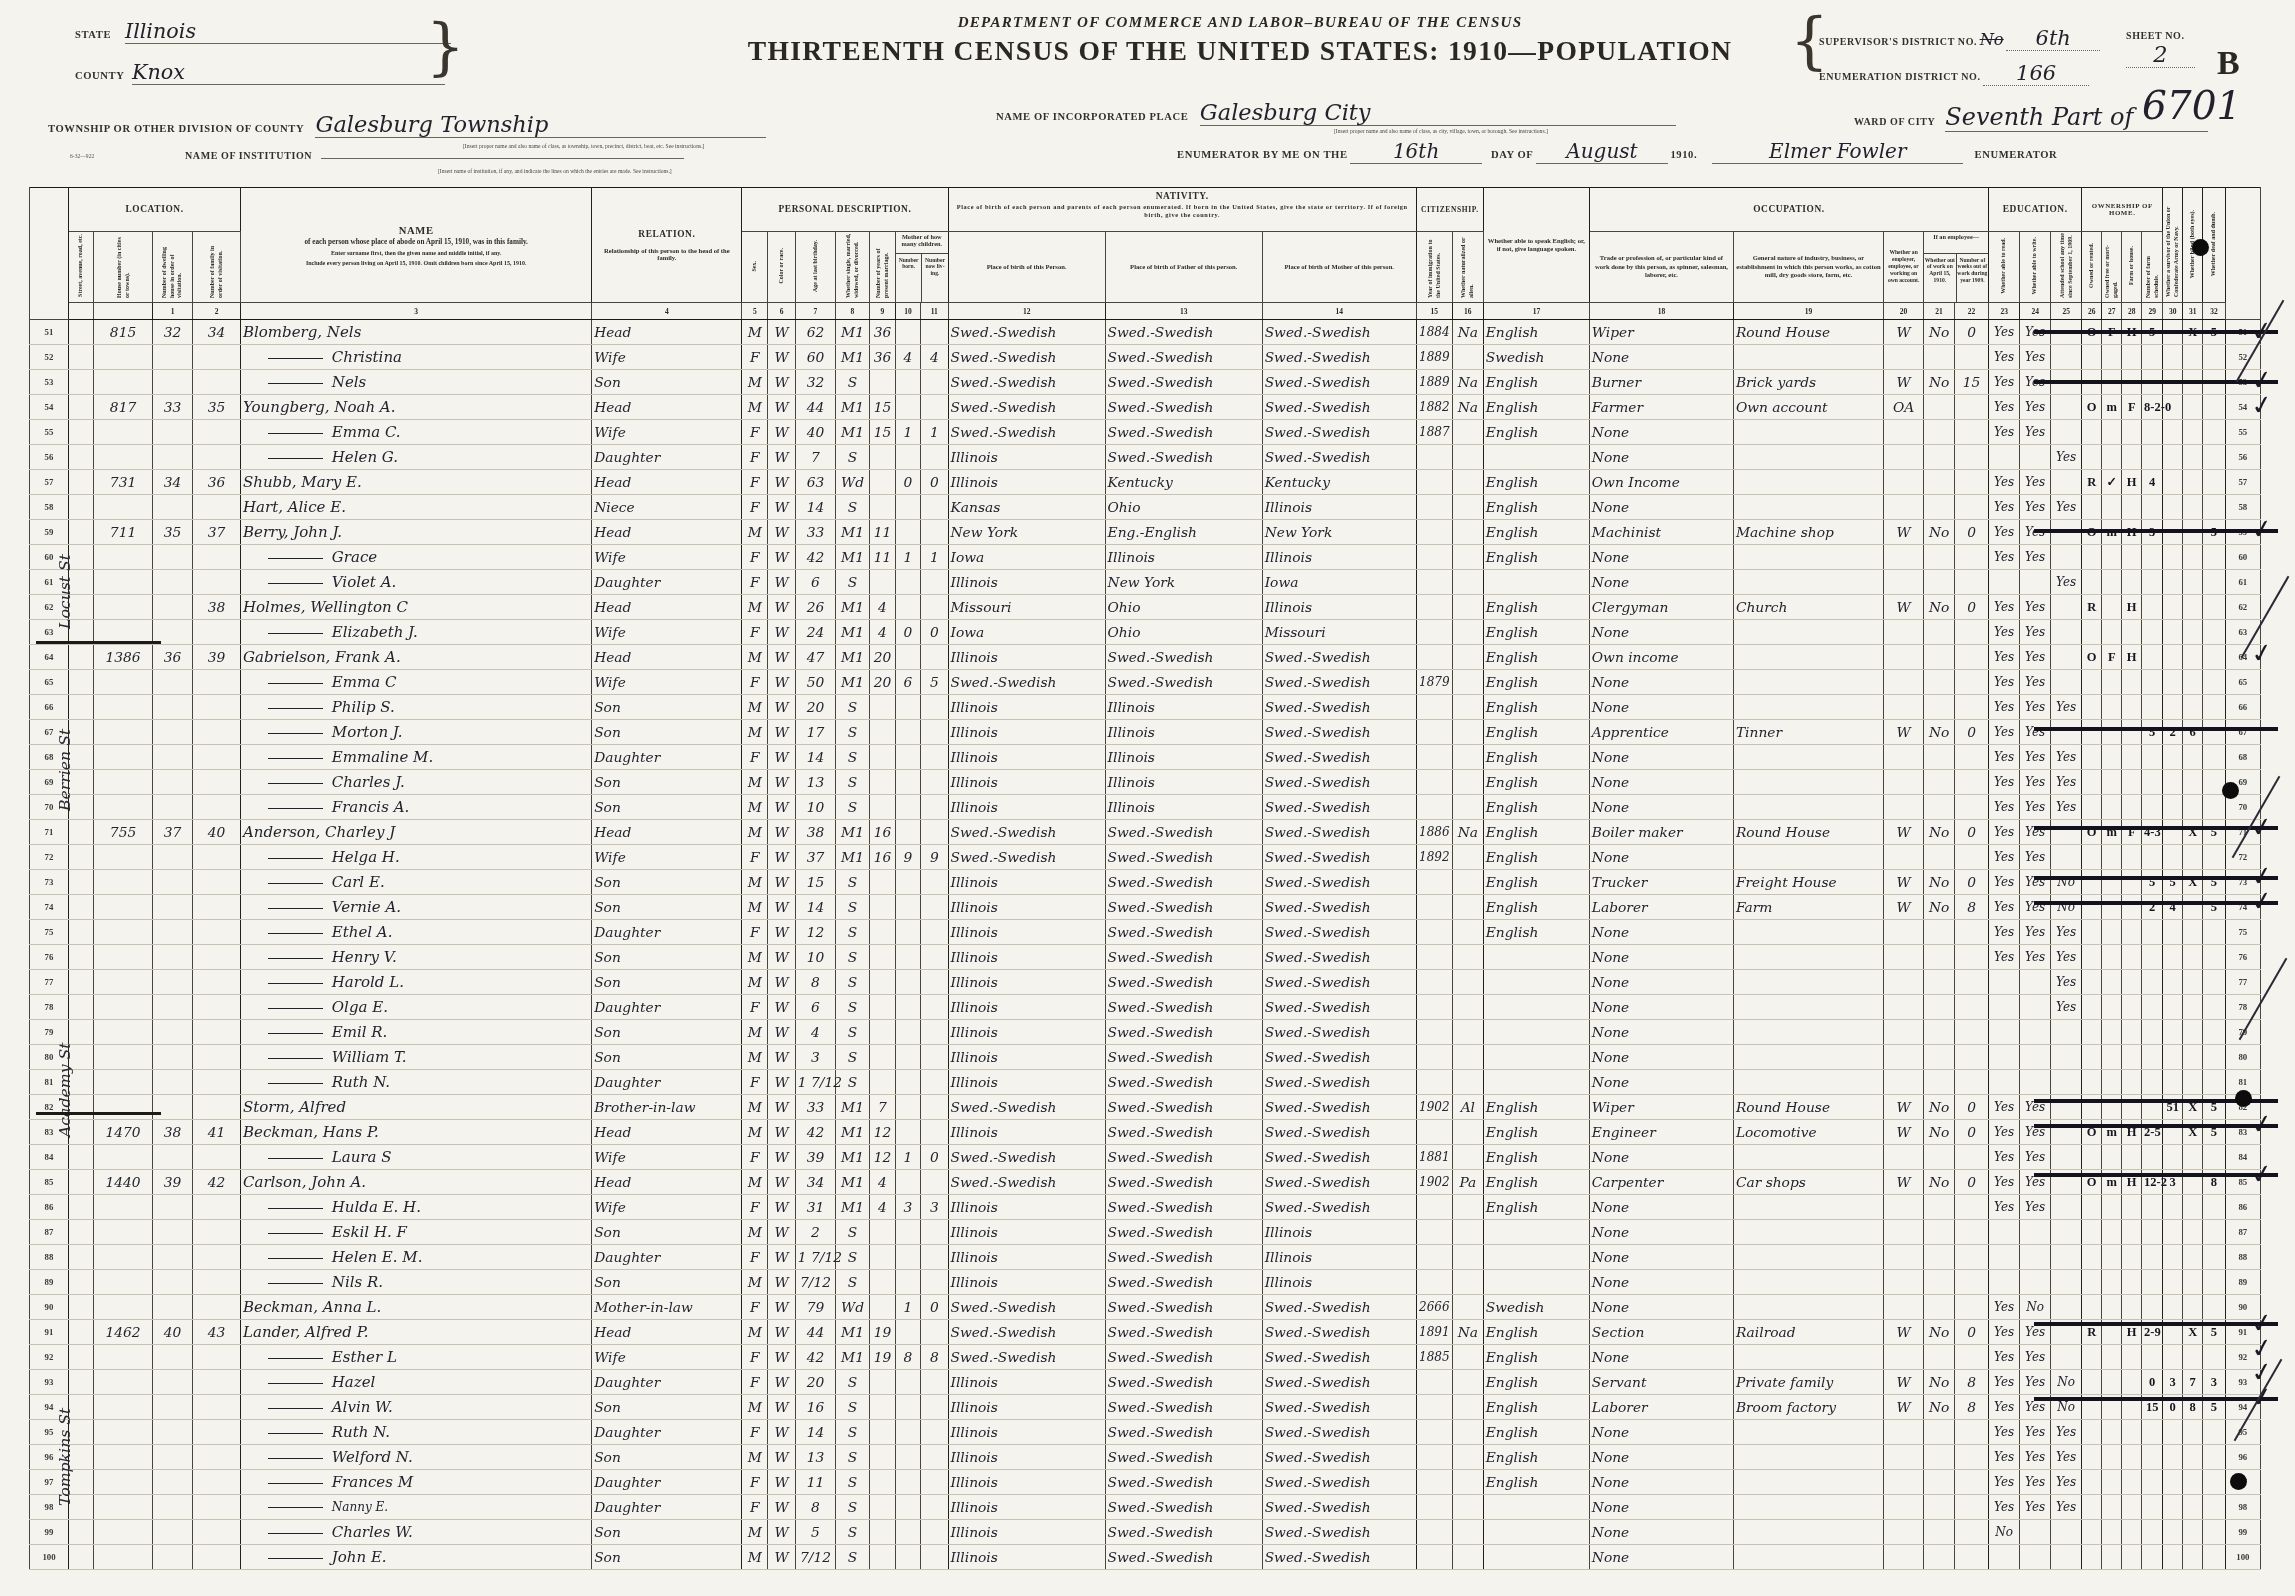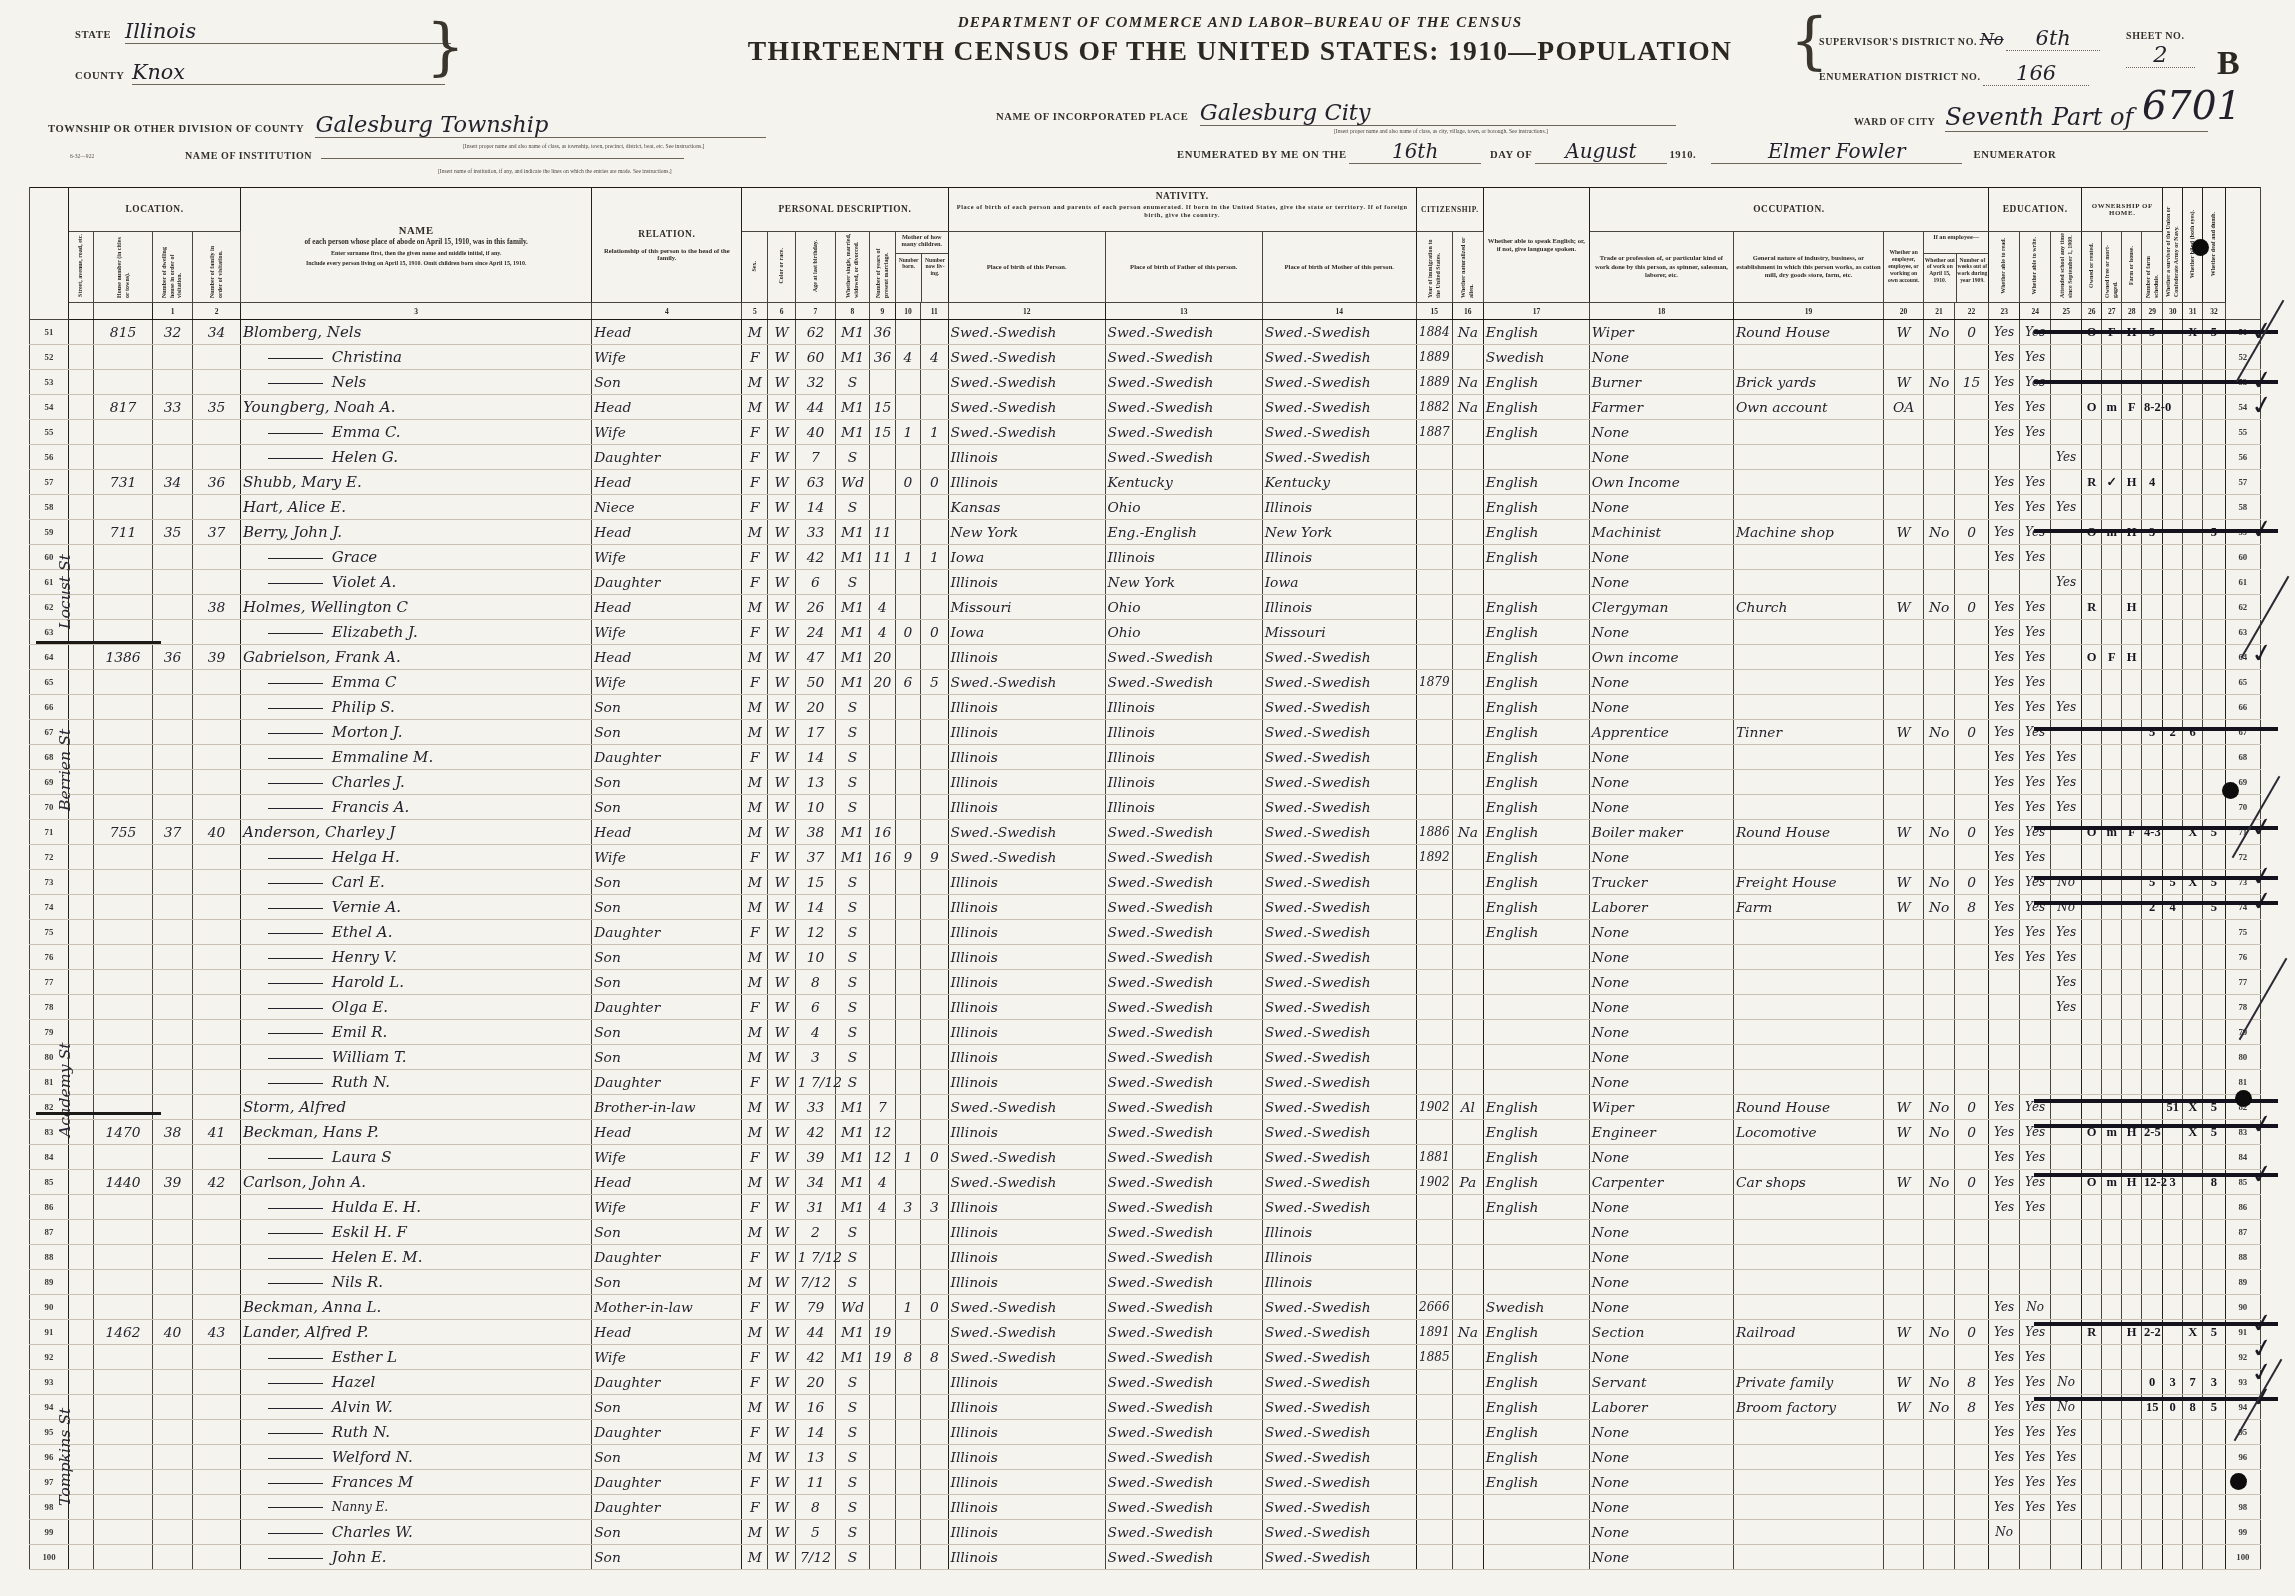--- a/index.html
+++ b/index.html
@@ -91,21 +91,21 @@
   <div class="abs dept" style="left:1240px;top:13.8px;transform:translateX(-50%);">DEPARTMENT OF COMMERCE AND LABOR–BUREAU OF THE CENSUS</div>
   <div class="abs big-title" style="left:1240px;top:35px;transform:translateX(-50%);">THIRTEENTH CENSUS OF THE UNITED STATES: 1910—POPULATION</div>
 
   <div class="abs" style="left:996px;top:99px;">
     <span class="plabel" style="font-size:10.6px;">NAME OF INCORPORATED PLACE</span>
     <span class="hw uline" style="font-size:22.5px;display:inline-block;width:476px;margin-left:8.8px;">Galesburg City</span>
   </div>
   <div class="abs note" style="left:1334px;top:128px;width:413px;">[Insert proper name and also name of class, as city, village, town, or borough.  See instructions.]</div>
 
   <div class="abs" style="left:1177px;top:139px;">
-    <span class="plabel" style="font-size:10.6px;">ENUMERATED BY ME ON THE</span>
+    <span class="plabel" style="font-size:10.6px;">ENUMERATOR BY ME ON THE</span>
     <span class="hw uline" style="font-size:20px;display:inline-block;width:132px;text-align:center;">16th</span>
     <span class="plabel" style="font-size:10.6px;margin-left:6.3px;">DAY OF</span>
     <span class="hw uline" style="font-size:20px;display:inline-block;width:132px;text-align:center;">August</span>
     <span class="plabel" style="font-size:10.6px;">1910.</span>
     <span class="hw uline" style="font-size:20px;display:inline-block;width:251px;text-align:center;margin-left:12.5px;">Elmer Fowler</span>
     <span class="plabel" style="font-size:10.6px;margin-left:8.8px;">ENUMERATOR</span>
   </div>
 
   <div class="abs brace" style="left:1790px;top:5px;">{</div>
   <div class="abs" style="left:1819px;top:26px;">
@@ -1819,21 +1819,21 @@
           <td class="hwc">Railroad</td>
           <td class="c hwc">W</td>
           <td class="c hwc">No</td>
           <td class="c hwc thick-r">0</td>
           <td class="c hwc sm" style="font-size: 12px;">Yes</td>
           <td class="c hwc sm" style="font-size: 12px;">Yes</td>
           <td class="c hwc sm thick-r" style="font-size: 12px;"></td>
           <td class="codes">R</td>
           <td class="codes"></td>
           <td class="codes">H</td>
-          <td class="codes thick-r">2-2</td>
+          <td class="codes thick-r">2-9</td>
           <td class="codes"></td>
           <td class="codes">X</td>
           <td class="codes thick-r">5</td>
           <td class="lno" style="border-left: 1.3px solid rgb(35, 32, 26);">91</td>
         </tr>
         <tr>
           <td class="lno thick-r">92</td>
           <td></td>
           <td class="c hwc"></td>
           <td class="c hwc"></td>

